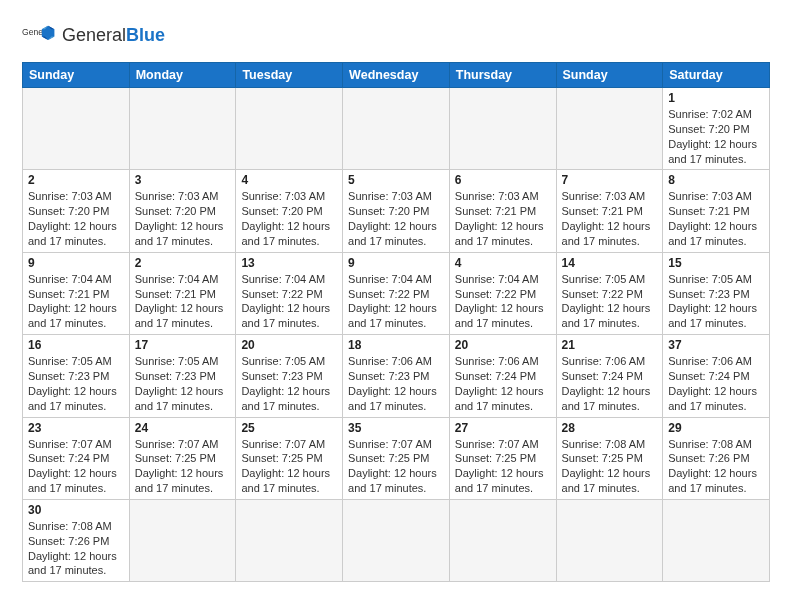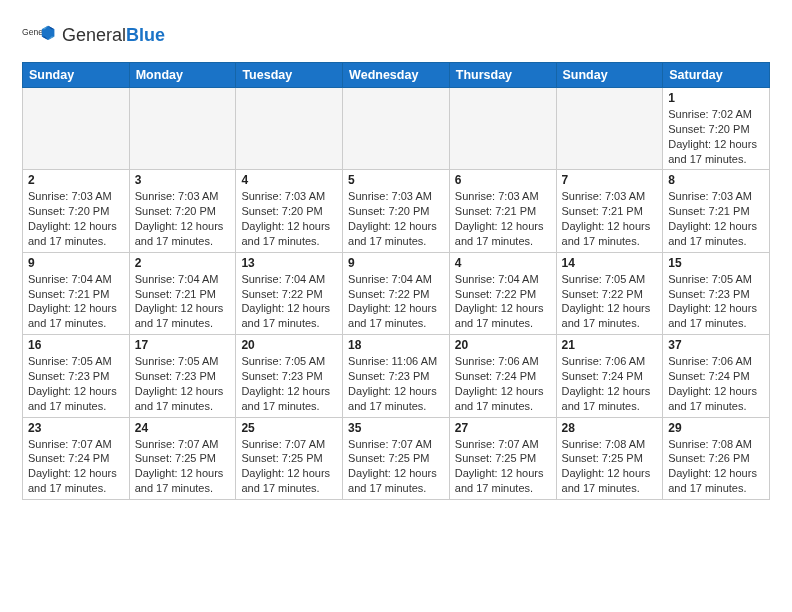--- a/index.html
+++ b/index.html
@@ -234,21 +234,21 @@
 Daylight: 12 hours and 17 minutes.</div>
           </td>
           <td>
             <span class="day-num">20</span>
             <div class="day-info">Sunrise: 7:05 AM
 Sunset: 7:23 PM
 Daylight: 12 hours and 17 minutes.</div>
           </td>
           <td>
             <span class="day-num">18</span>
-            <div class="day-info">Sunrise: 11:06 AM
+            <div class="day-info">Sunrise: 7:06 AM
 Sunset: 7:23 PM
 Daylight: 12 hours and 17 minutes.</div>
           </td>
           <td>
             <span class="day-num">20</span>
             <div class="day-info">Sunrise: 7:06 AM
 Sunset: 7:24 PM
 Daylight: 12 hours and 17 minutes.</div>
           </td>
           <td>
@@ -300,16 +300,30 @@
             <div class="day-info">Sunrise: 7:08 AM
 Sunset: 7:25 PM
 Daylight: 12 hours and 17 minutes.</div>
           </td>
           <td>
             <span class="day-num">29</span>
             <div class="day-info">Sunrise: 7:08 AM
 Sunset: 7:26 PM
 Daylight: 12 hours and 17 minutes.</div>
           </td>
+        </tr>
+        <tr class="last-row">
+          <td>
+            <span class="day-num">30</span>
+            <div class="day-info">Sunrise: 7:08 AM
+Sunset: 7:26 PM
+Daylight: 12 hours and 17 minutes.</div>
+          </td>
+          <td class="empty"></td>
+          <td class="empty"></td>
+          <td class="empty"></td>
+          <td class="empty"></td>
+          <td class="empty"></td>
+          <td class="empty"></td>
         </tr>
       </tbody>
   </table>
 </div>
 
 </body></html>

